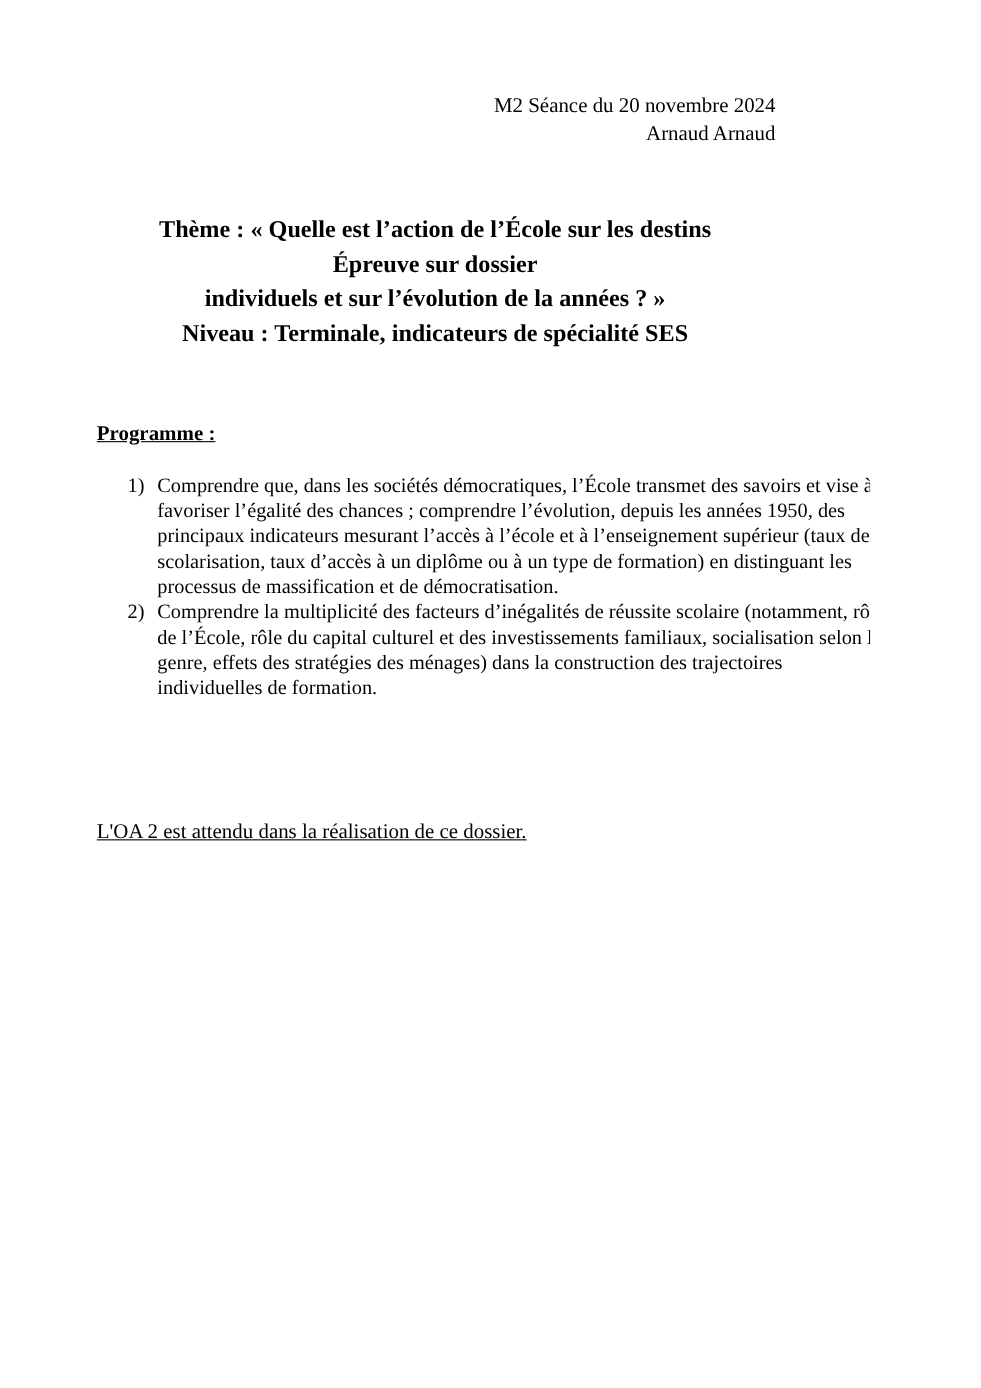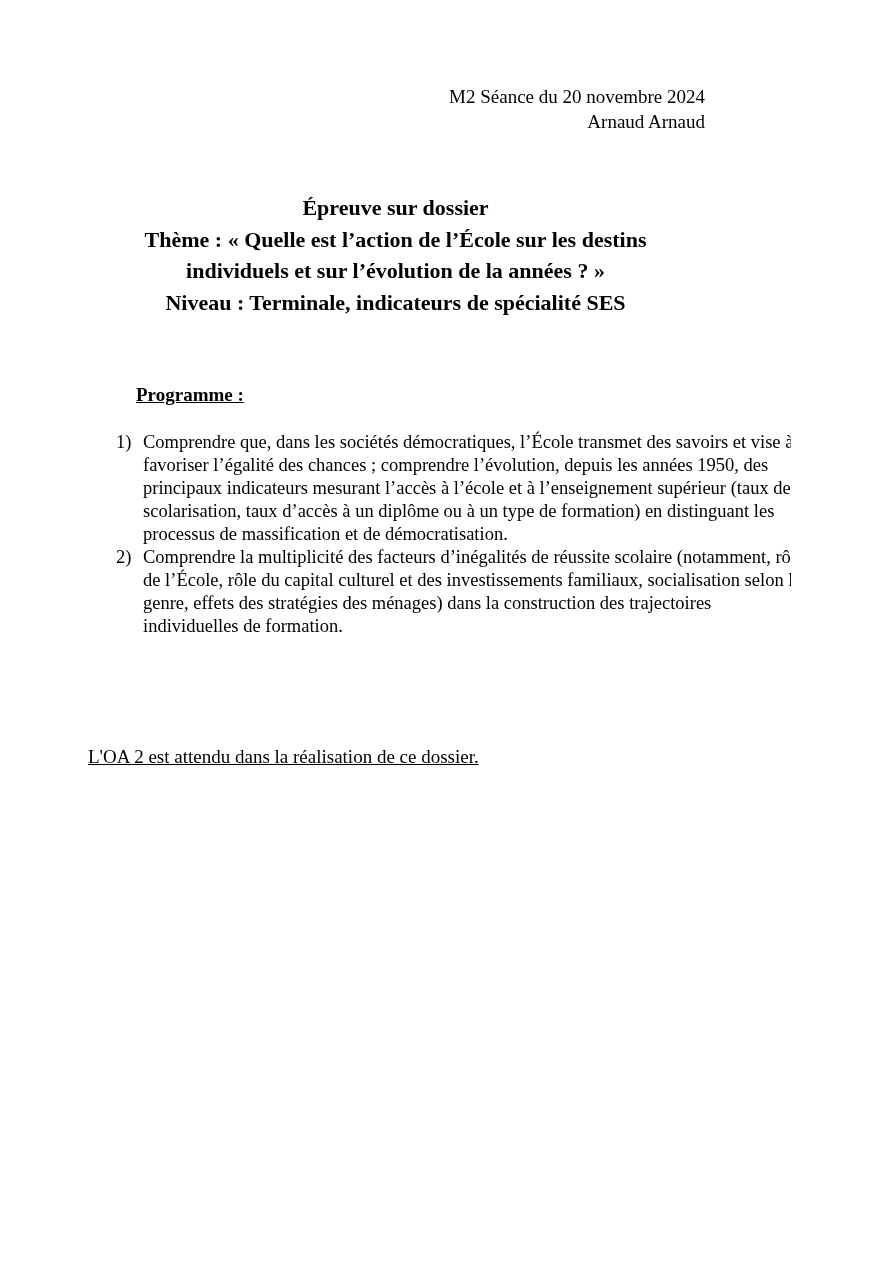--- a/index.html
+++ b/index.html
@@ -36,21 +36,20 @@
     line-height: 31.5px;
   }
   .section-heading {
     position: absolute;
     top: 383px;
     left: 88px;
     font-weight: bold;
     font-size: 19px;
     line-height: 24px;
     text-decoration: underline;
-    margin-left: 48px;
   }
   .programme-list {
     position: absolute;
     top: 431px;
     left: 116px;
     width: 694px;
     font-size: 18.5px;
     line-height: 23px;
   }
   .programme-item {
@@ -78,22 +77,22 @@
 <body>
 
 <div class="page">
 
   <div class="doc-header">
     <div>M2 Séance du 20 novembre 2024</div>
     <div>Arnaud Arnaud</div>
   </div>
 
   <div class="doc-title">
+    <div>Thème : « Quelle est l’action de l’École sur les destins</div>
     <div>Épreuve sur dossier</div>
-    <div>Thème : « Quelle est l’action de l’École sur les destins</div>
     <div>individuels et sur l’évolution de la années ? »</div>
     <div>Niveau : Terminale, indicateurs de spécialité SES</div>
   </div>
 
   <div class="section-heading">Programme :</div>
 
   <div class="programme-list">
     <div class="programme-item">
       <span class="item-number">1)</span>
       <span class="item-text">Comprendre que, dans les sociétés démocratiques, l’École transmet des savoirs et vise à favoriser l’égalité des chances ; comprendre l’évolution, depuis les années 1950, des principaux indicateurs mesurant l’accès à l’école et à l’enseignement supérieur (taux de scolarisation, taux d’accès à un diplôme ou à un type de formation) en distinguant les processus de massification et de démocratisation.</span>

